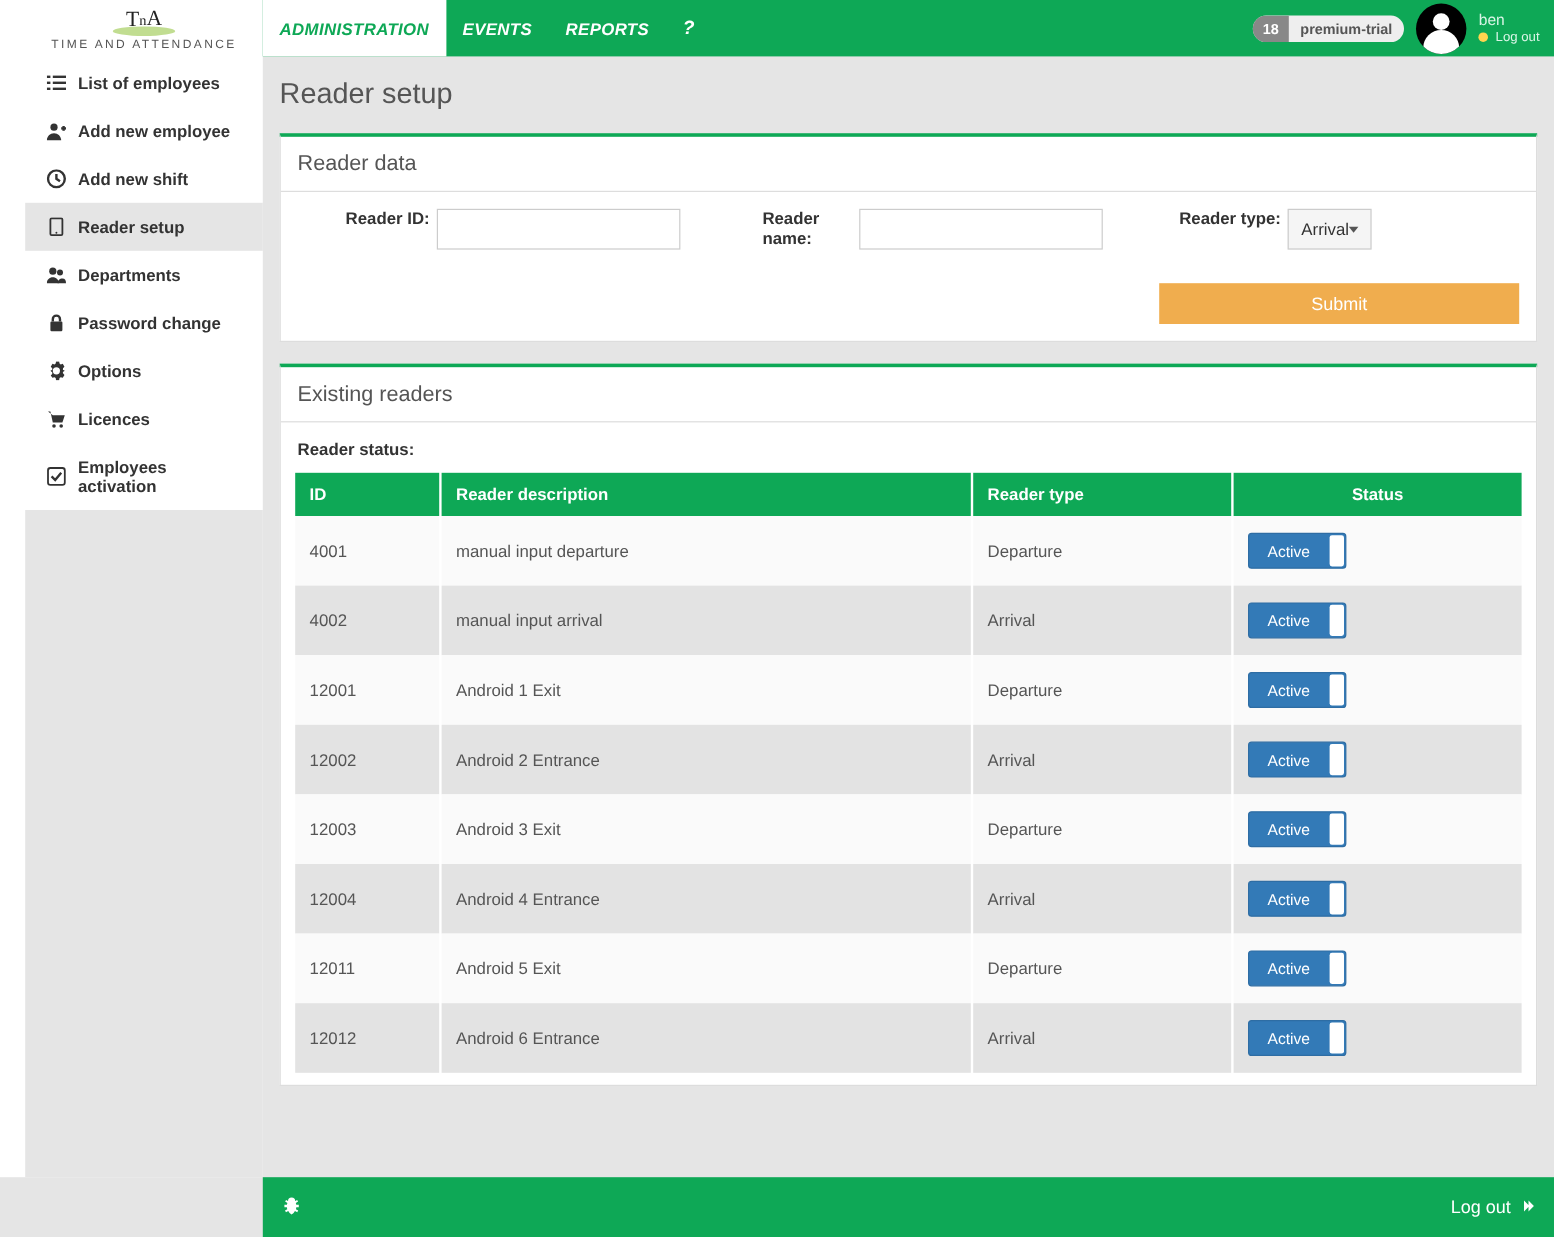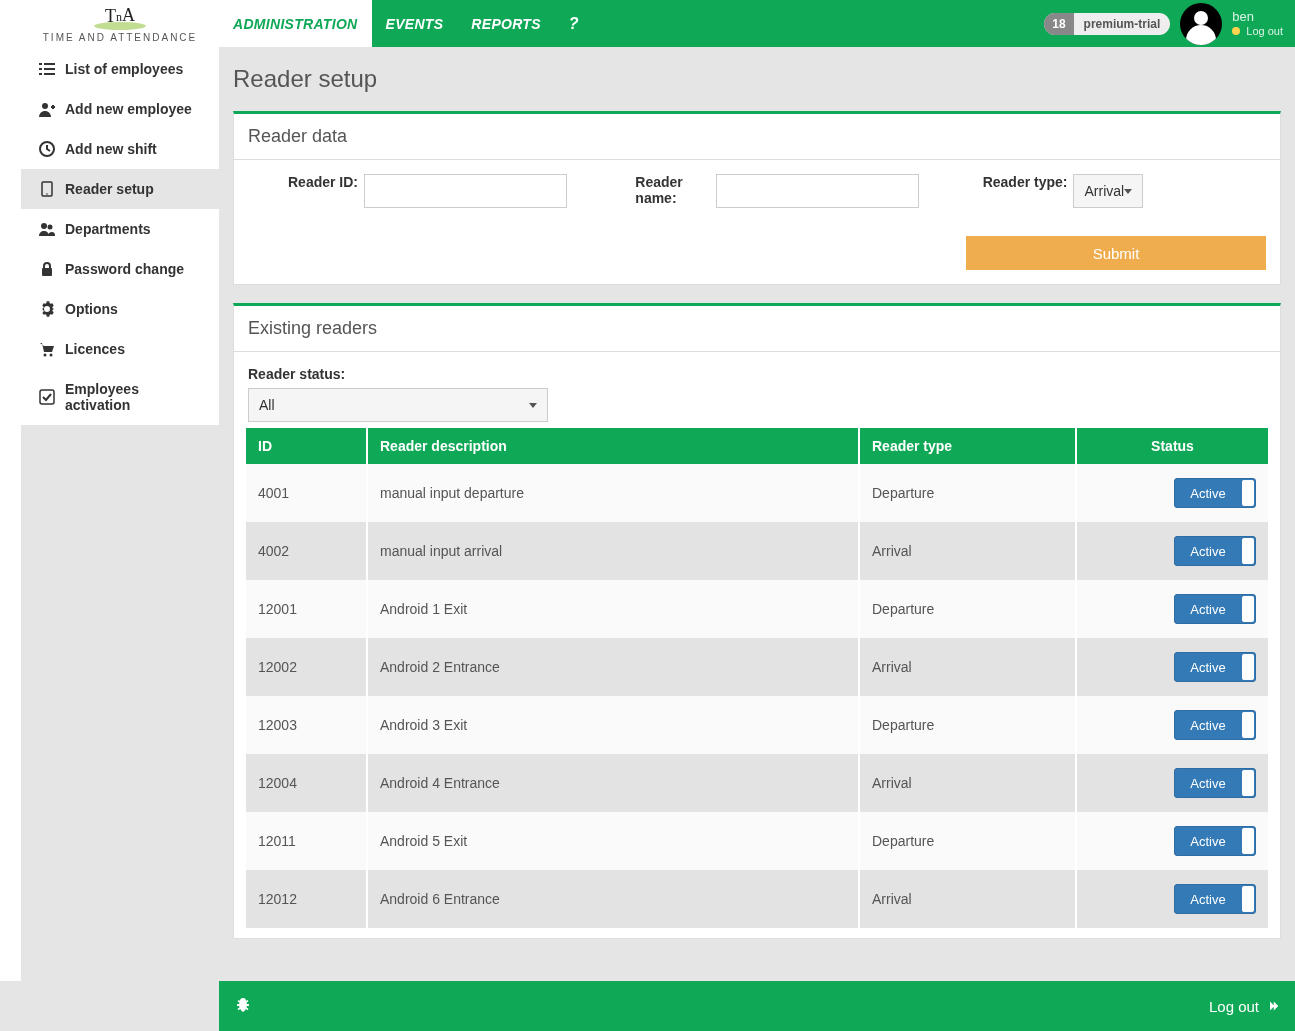--- a/index.html
+++ b/index.html
@@ -158,25 +158,25 @@
     color: #fff; font-weight: 700;
     text-align: left; padding: 10px 12px; font-size: 14px;
   }
   table.readers thead th.center { text-align: center; }
   table.readers tbody td {
     background: #fafafa;
     padding: 14px 12px;
     color: #555; font-size: 14px;
   }
   table.readers tbody tr:nth-child(even) td { background: var(--row-alt); }
-  table.readers tbody td.center { text-align: right; }
+  table.readers tbody td.center { text-align: left; }
   .c-id { width: 120px; }
   .c-desc { }
   .c-type { width: 215px; }
-  .c-status { width: 191px; }
+  .c-status { width: 240px; }
 
   
   .toggle {
     display: inline-flex; align-items: center;
     background: var(--blue); color: #fff;
     height: 30px; border-radius: 3px;
     width: 82px; position: relative;
     font-size: 13px; font-weight: 400;
     justify-content: center;
     padding-right: 14px;
@@ -352,24 +352,20 @@
         </div>
         <div class="panel-footer">
           <button class="btn-submit">Submit</button>
         </div>
       </div>
 
       <div class="panel">
         <div class="panel-heading">Existing readers</div>
         <div class="panel-body" style="padding-bottom:6px;">
           <div class="filter-label">Reader status:</div>
-          <div class="form-select filter-select">
-            <span>All</span>
-            <span class="select-caret"></span>
-          </div>
         </div>
         <div class="table-wrap">
           <table class="readers">
             <thead>
               <tr>
                 <th class="c-id">ID</th>
                 <th class="c-desc">Reader description</th>
                 <th class="c-type">Reader type</th>
                 <th class="c-status center">Status</th>
               </tr>

